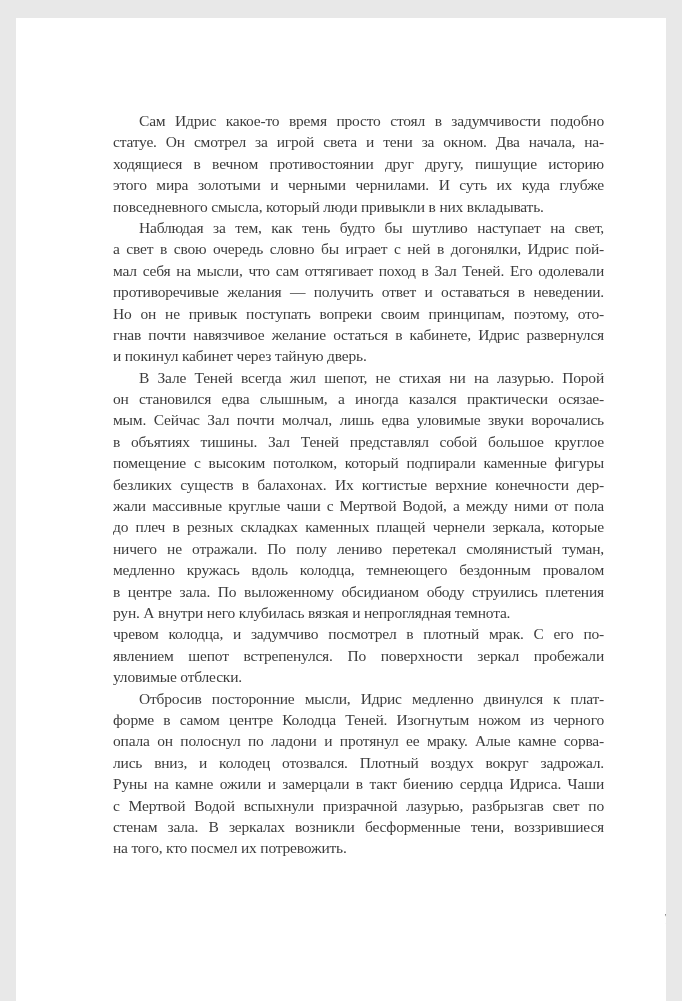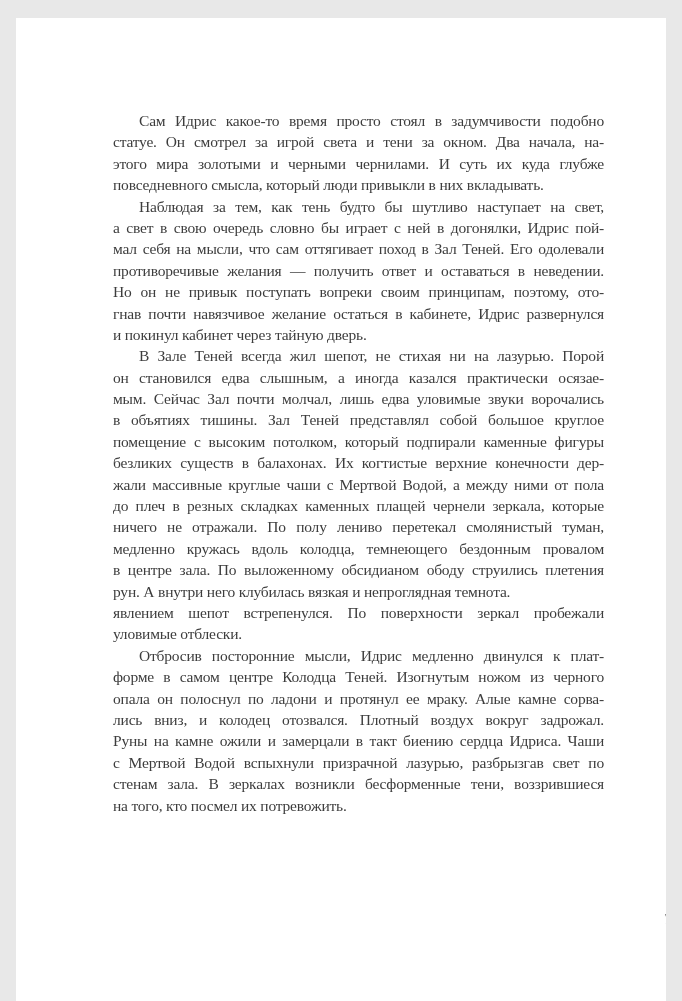--- a/index.html
+++ b/index.html
@@ -49,20 +49,21 @@
     letter-spacing: 1px;
   }
 </style>
 </head>
 <body>
 
 <div class="book-page">
   <div class="text-block">
       <div class="line first">Сам Идрис какое-то время просто стоял в задумчивости подобно</div>
       <div class="line">статуе. Он смотрел за игрой света и тени за окном. Два начала, на-</div>
+      <div class="line">ходящиеся в вечном противостоянии друг другу, пишущие историю</div>
       <div class="line">этого мира золотыми и черными чернилами. И суть их куда глубже</div>
       <div class="line para-end">повседневного смысла, который люди привыкли в них вкладывать.</div>
       <div class="line first">Наблюдая за тем, как тень будто бы шутливо наступает на свет,</div>
       <div class="line">а свет в свою очередь словно бы играет с ней в догонялки, Идрис пой-</div>
       <div class="line">мал себя на мысли, что сам оттягивает поход в Зал Теней. Его одолевали</div>
       <div class="line">противоречивые желания — получить ответ и оставаться в неведении.</div>
       <div class="line">Но он не привык поступать вопреки своим принципам, поэтому, ото-</div>
       <div class="line">гнав почти навязчивое желание остаться в кабинете, Идрис развернулся</div>
       <div class="line para-end">и покинул кабинет через тайную дверь.</div>
       <div class="line first">В Зале Теней всегда жил шепот, не стихая ни на лазурью. Порой</div>
@@ -70,20 +71,21 @@
       <div class="line">мым. Сейчас Зал почти молчал, лишь едва уловимые звуки ворочались</div>
       <div class="line">в объятиях тишины. Зал Теней представлял собой большое круглое</div>
       <div class="line">помещение с высоким потолком, который подпирали каменные фигуры</div>
       <div class="line">безликих существ в балахонах. Их когтистые верхние конечности дер-</div>
       <div class="line">жали массивные круглые чаши с Мертвой Водой, а между ними от пола</div>
       <div class="line">до плеч в резных складках каменных плащей чернели зеркала, которые</div>
       <div class="line">ничего не отражали. По полу лениво перетекал смолянистый туман,</div>
       <div class="line">медленно кружась вдоль колодца, темнеющего бездонным провалом</div>
       <div class="line">в центре зала. По выложенному обсидианом ободу струились плетения</div>
       <div class="line para-end">рун. А внутри него клубилась вязкая и непроглядная темнота.</div>
+      <div class="line">чревом колодца, и задумчиво посмотрел в плотный мрак. С его по-</div>
       <div class="line">явлением шепот встрепенулся. По поверхности зеркал пробежали</div>
       <div class="line para-end">уловимые отблески.</div>
       <div class="line first">Отбросив посторонние мысли, Идрис медленно двинулся к плат-</div>
       <div class="line">форме в самом центре Колодца Теней. Изогнутым ножом из черного</div>
       <div class="line">опала он полоснул по ладони и протянул ее мраку. Алые камне сорва-</div>
       <div class="line">лись вниз, и колодец отозвался. Плотный воздух вокруг задрожал.</div>
       <div class="line">Руны на камне ожили и замерцали в такт биению сердца Идриса. Чаши</div>
       <div class="line">с Мертвой Водой вспыхнули призрачной лазурью, разбрызгав свет по</div>
       <div class="line">стенам зала. В зеркалах возникли бесформенные тени, воззрившиеся</div>
       <div class="line para-end">на того, кто посмел их потревожить.</div>

